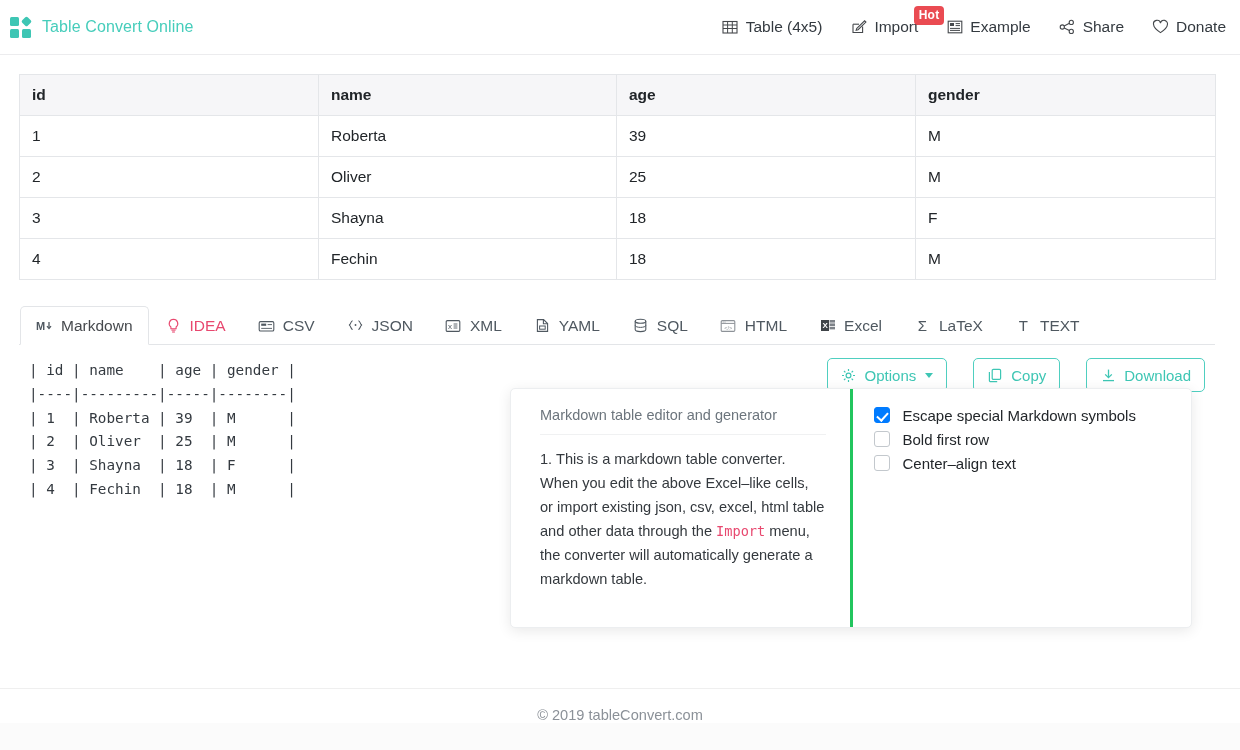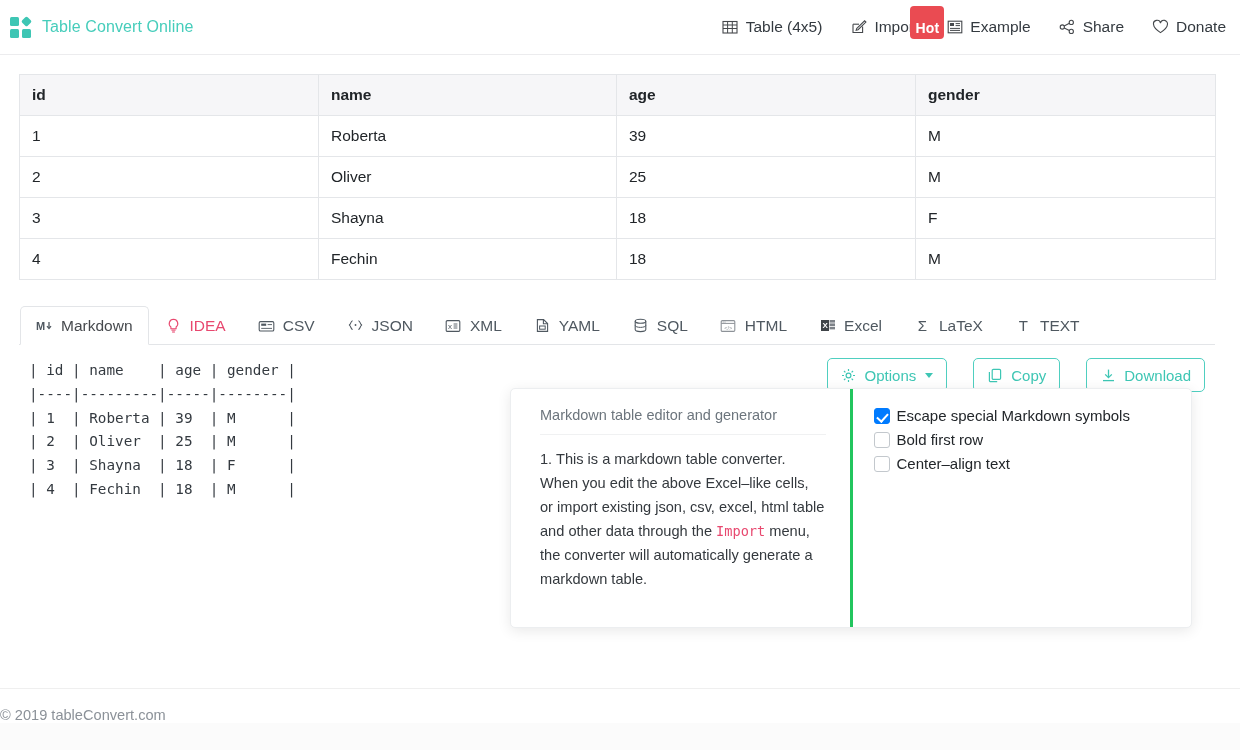--- a/index.html
+++ b/index.html
@@ -48,24 +48,24 @@
     position: relative;
     white-space: nowrap;
   }
   .nav-item .nico { display: inline-flex; width: 17px; height: 17px; align-items: center; justify-content: center; }
   .nav-item .nico svg { display: block; }
   .hot-badge {
     position: absolute;
     top: -12px; right: -26px;
     background: #ea4b52;
     color: #fff;
-    font-size: 14px;
+    font-size: 12px;
     font-weight: bold;
     line-height: 1;
-    padding: 15px 5px 4px;
+    padding: 3px 5px 4px;
     border-radius: 4px;
     letter-spacing: .2px;
   }
 
   
   .page {
     width: 1240px;
     background: #ffffff;
     min-height: 633px;
     padding: 19px 0 0 0;
@@ -202,21 +202,21 @@
     font-size: 14.6px;
     line-height: 24px;
     color: #34393e;
   }
   .pop-body code {
     font-family: "DejaVu Sans Mono", "Liberation Mono", monospace;
     color: #e8486f;
     font-size: 13.6px;
   }
   .check-row {
-    display: flex; align-items: flex-end; gap: 7px;
+    display: flex; align-items: flex-start; gap: 13px;
     margin-bottom: 7px;
     cursor: pointer;
   }
   .cbox {
     width: 16px; height: 16px;
     border: 1px solid #c3c8cd;
     border-radius: 3px;
     background: #fff;
     flex: 0 0 auto;
     position: relative;
@@ -234,20 +234,21 @@
     border-width: 0 2px 2px 0;
     transform: rotate(42deg);
   }
   .check-label { font-size: 15px; color: #22262a; white-space: nowrap; }
 
   
   .footer {
     width: 1240px;
     border-top: 1px solid #efefef;
     background: #fff;
+    text-align: center;
     padding: 18px 0 0;
     font-size: 14.6px;
     color: #8b9198;
   }
 </style>
 </head>
 <body>
 
 <div class="header">
   <div class="brand">

